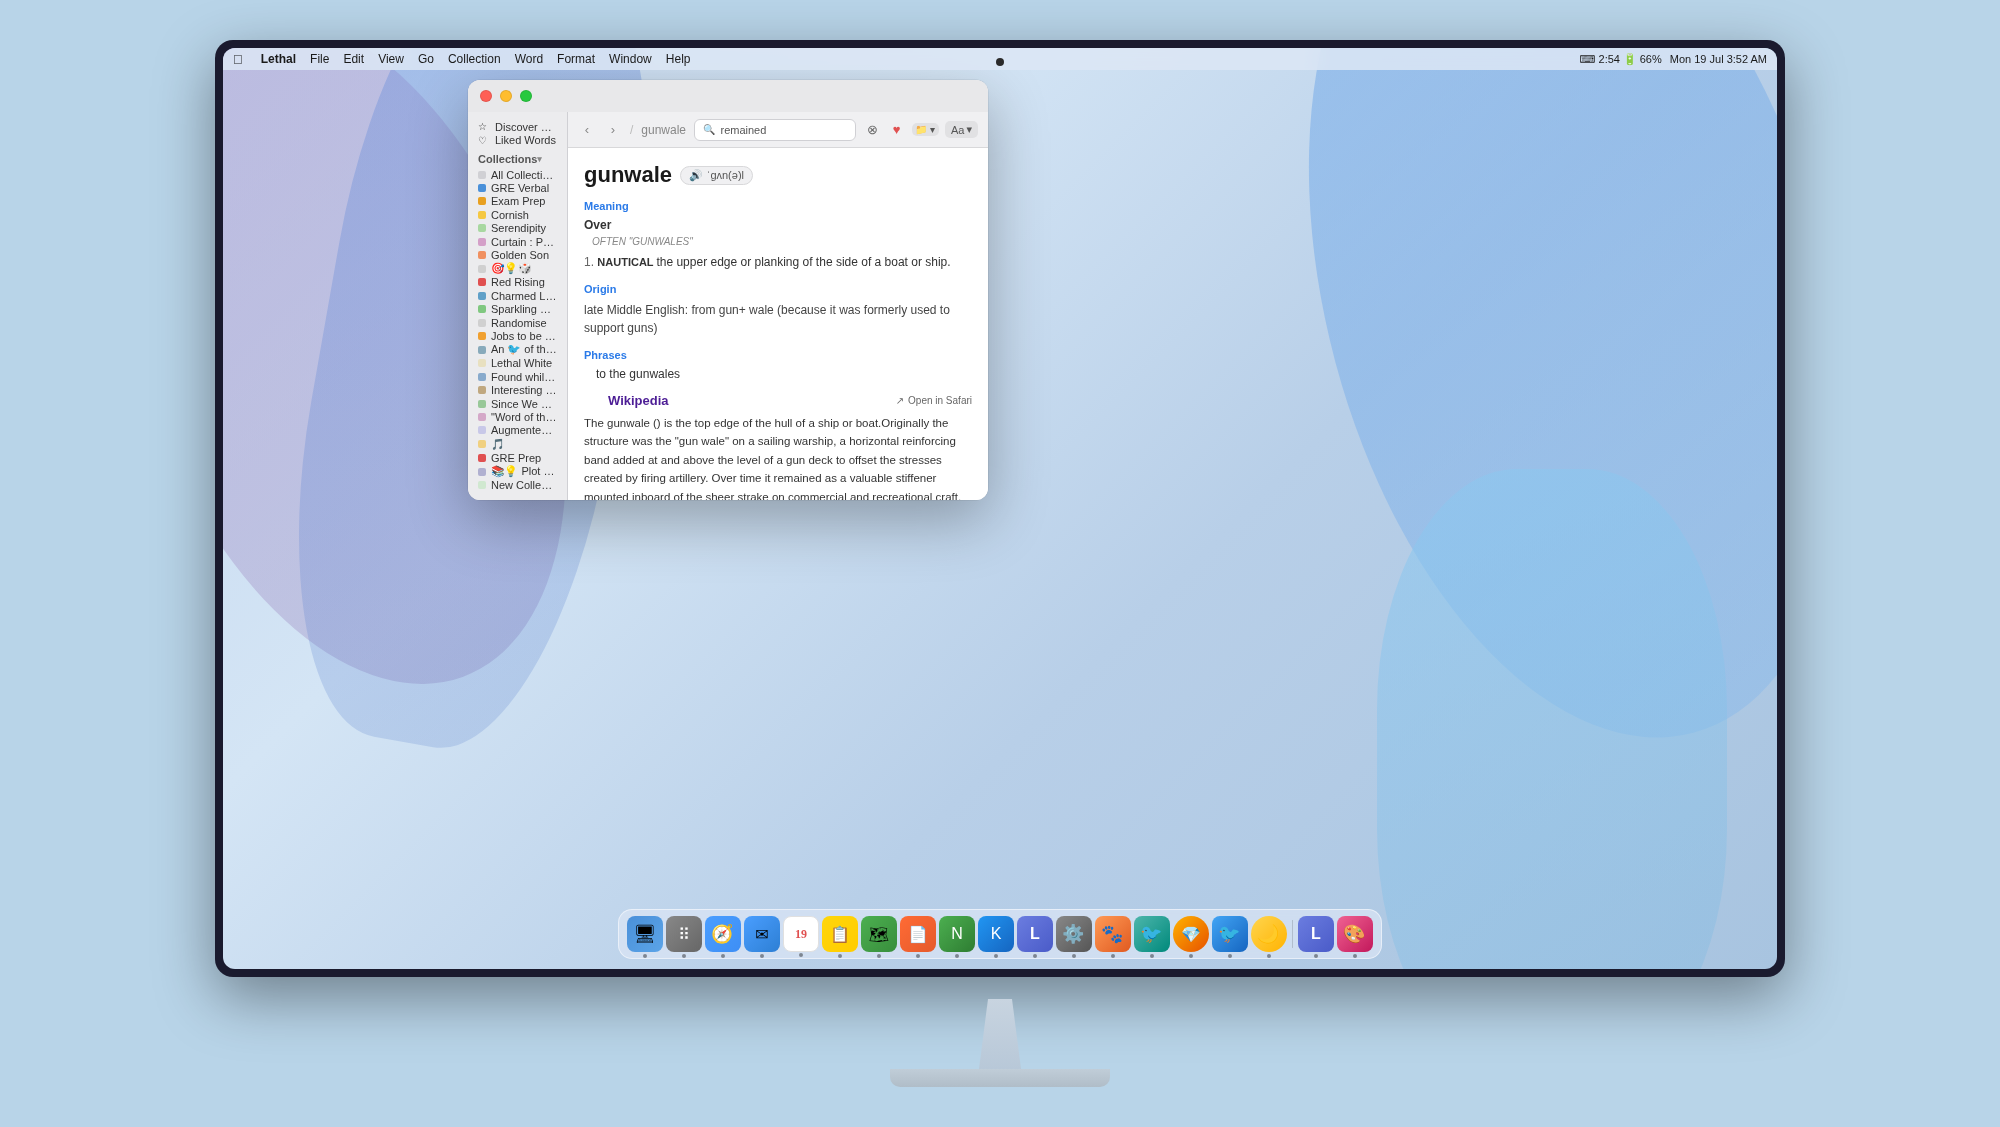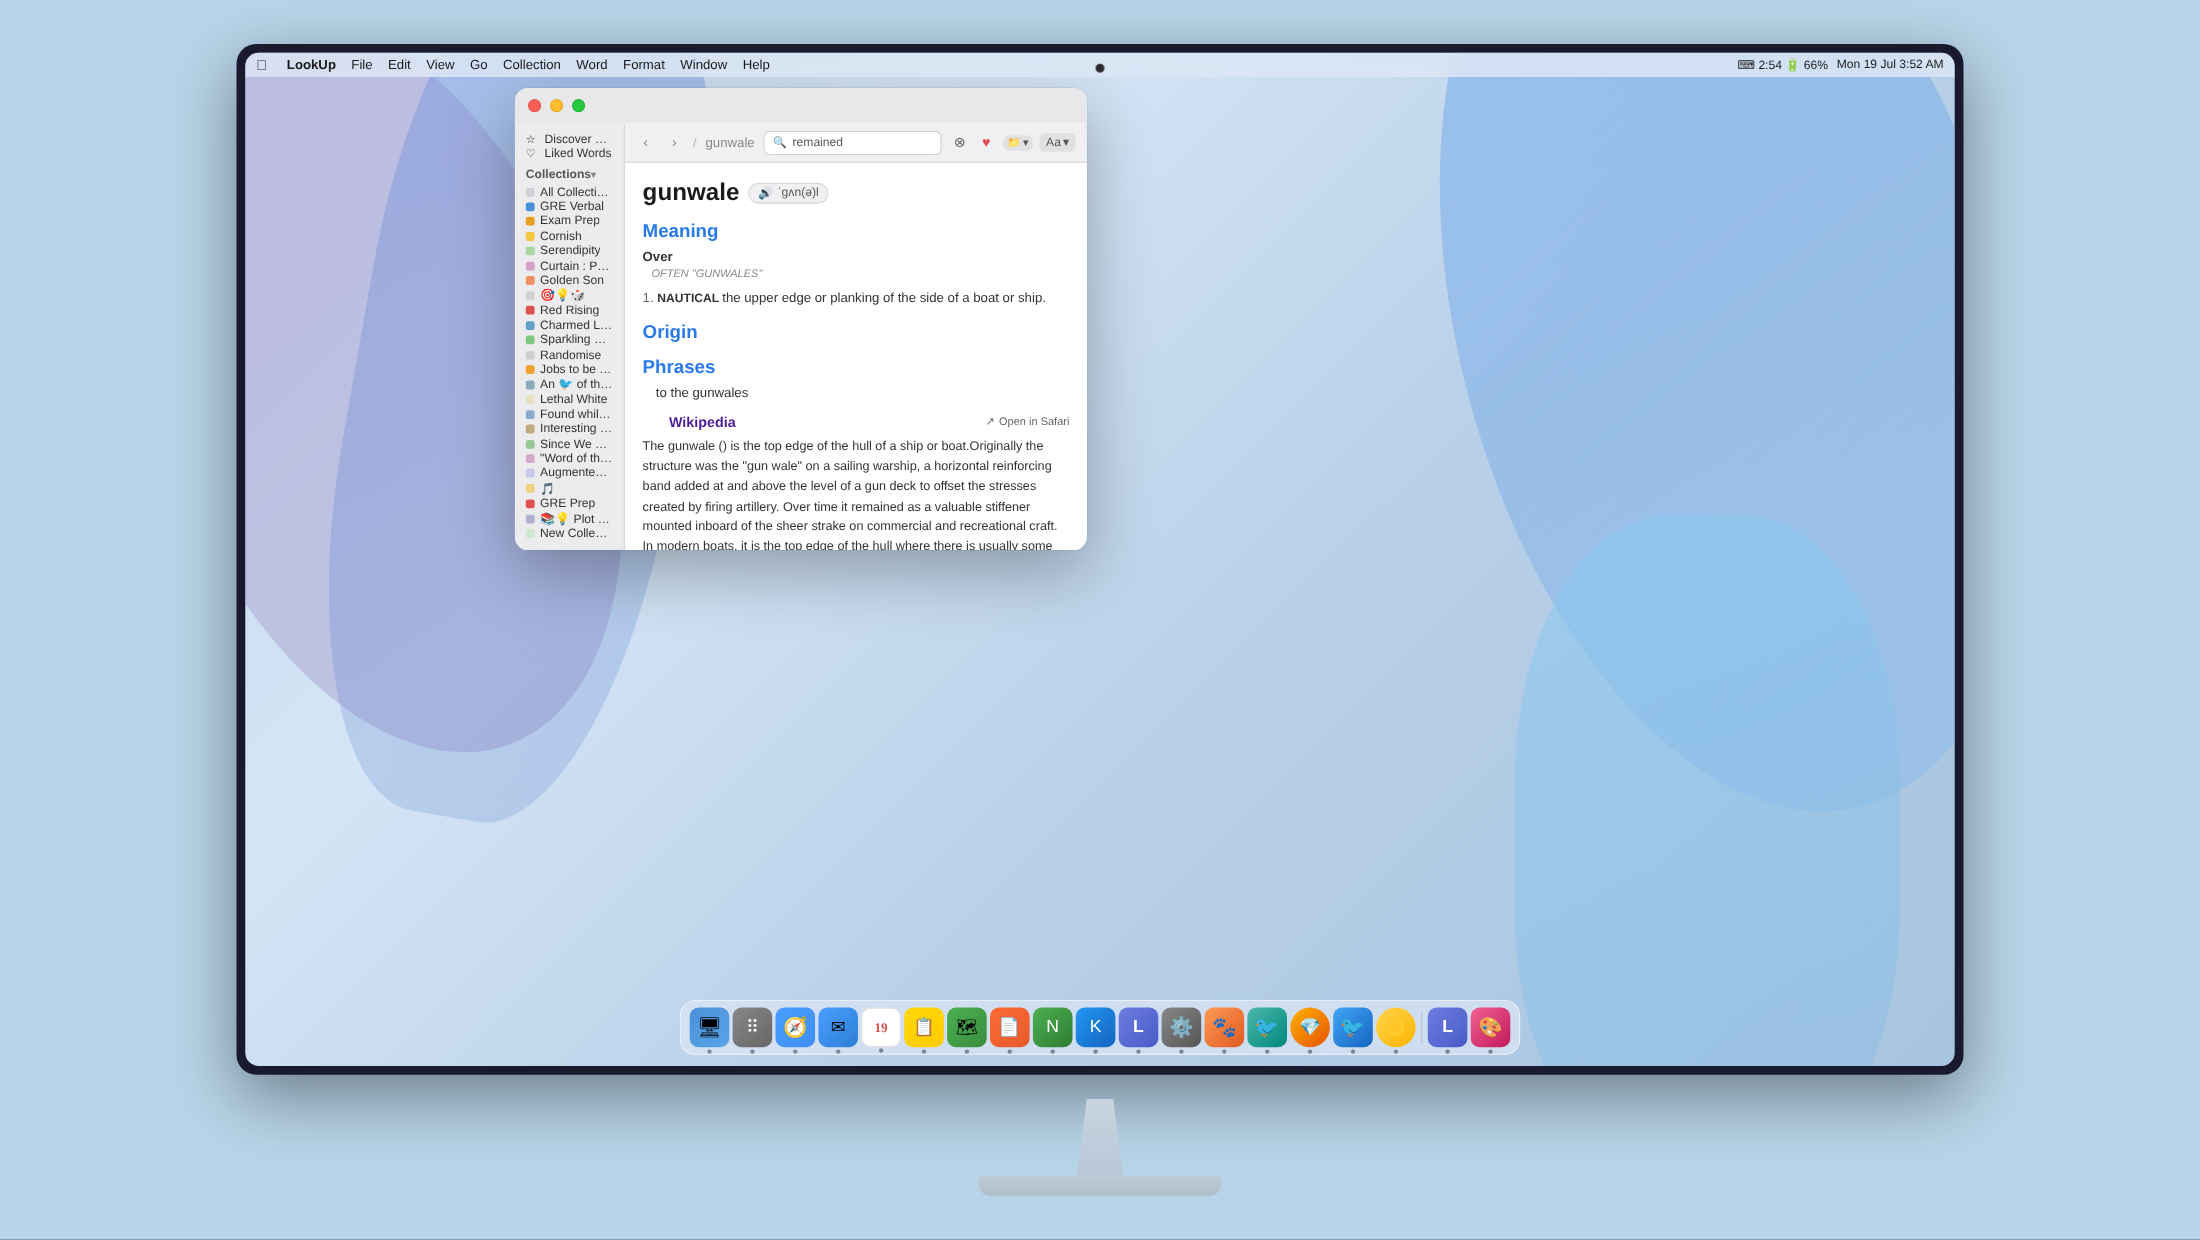--- a/index.html
+++ b/index.html
@@ -355,21 +355,21 @@
       background: #f0f0f2;
       border-radius: 10px;
       padding: 2px 8px;
       font-size: 11px;
       color: #555;
       cursor: pointer;
       border: 1px solid #d8d8da;
     }
 
     .section-title {
-      font-size: 17px;
+      font-size: 11px;
       font-weight: 600;
       color: #2a7ae8;
       margin-bottom: 6px;
       margin-top: 12px;
     }
 
     .pos-label {
       font-size: 12px;
       font-weight: 600;
       color: #333;
@@ -552,21 +552,21 @@
       <div class="bg-shape bg-shape-1"></div>
       <div class="bg-shape bg-shape-2"></div>
       <div class="bg-shape bg-shape-3"></div>
       <div class="bg-shape bg-shape-4"></div>
 
       <div class="camera-dot"></div>
 
       <div class="menubar">
         <div class="menubar-left">
           <span class="apple-logo menubar-item"></span>
-          <span class="menubar-item bold">LookUp</span>
+          <span class="menubar-item bold">Lethal</span>
           <span class="menubar-item">File</span>
           <span class="menubar-item">Edit</span>
           <span class="menubar-item">View</span>
           <span class="menubar-item">Go</span>
           <span class="menubar-item">Collection</span>
           <span class="menubar-item">Word</span>
           <span class="menubar-item">Format</span>
           <span class="menubar-item">Window</span>
           <span class="menubar-item">Help</span>
         </div>
@@ -739,20 +739,21 @@
               <div class="section-title">Meaning</div>
               <div class="pos-label">Over</div>
               <div class="often-label">OFTEN "GUNWALES"</div>
               <div class="definition">
                 <span class="num">1. </span>
                 <span class="nautical">NAUTICAL </span>
                 <span>the upper edge or planking of the side of a boat or ship.</span>
               </div>
 
               <div class="section-title">Origin</div>
+              <div class="origin-text">late Middle English: from gun+ wale (because it was formerly used to support guns)</div>
 
               <div class="section-title">Phrases</div>
               <div class="phrase-item">to the gunwales</div>
 
               <div class="wiki-header">
                 <div class="wiki-title">Wikipedia</div>
                 <div class="open-safari-btn">
                   <span>↗</span>
                   <span>Open in Safari</span>
                 </div>

